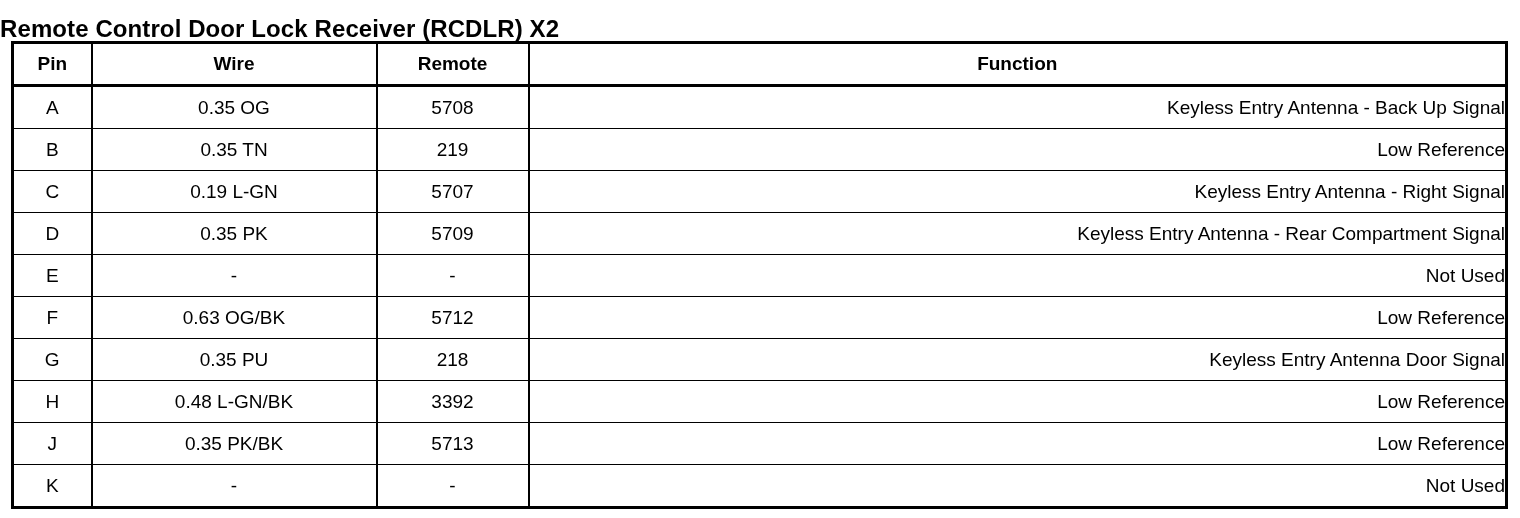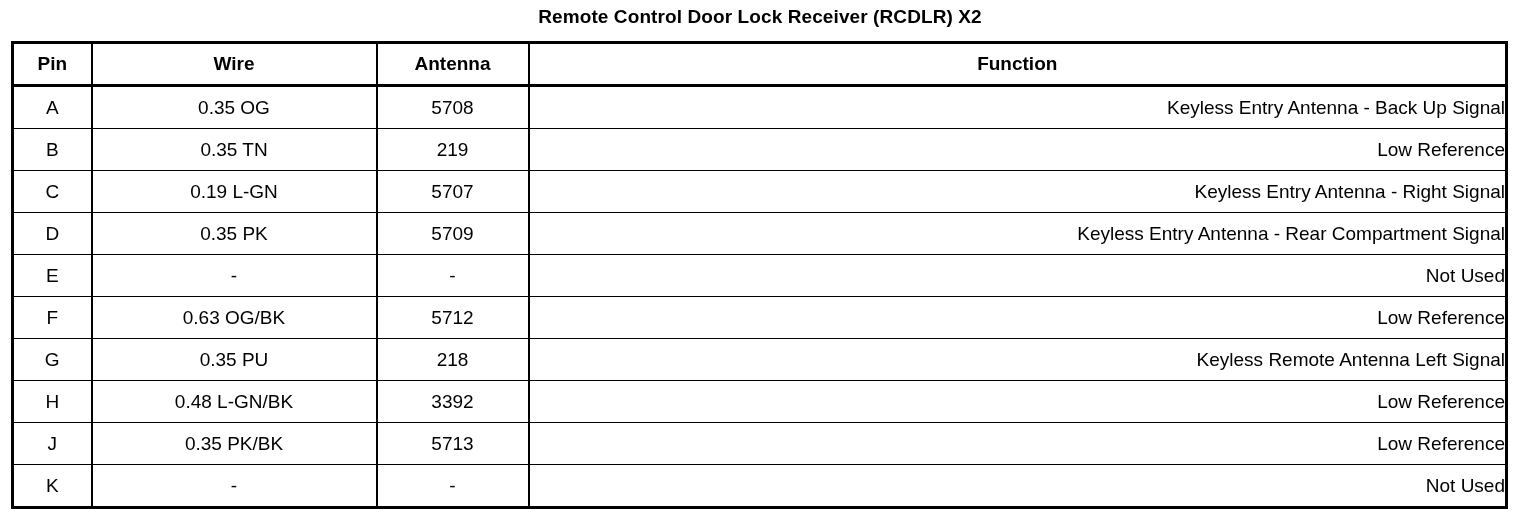--- a/index.html
+++ b/index.html
@@ -15,24 +15,23 @@
     overflow: hidden;
   }
   .page {
     position: relative;
     width: 1520px;
     height: 518px;
   }
   .doc-title {
     position: absolute;
     left: 0;
-    top: 2px;
+    top: 14px;
     width: 1520px;
-    text-align: center;
-    font-size: 19px;
+    font-size: 24px;
     font-weight: bold;
     letter-spacing: 0.1px;
     line-height: 30px;
     white-space: nowrap;
   }
   .table-wrap {
     position: absolute;
     left: 11px;
     top: 41px;
     width: 1494px;
@@ -111,21 +110,21 @@
       <colgroup>
         <col class="c-pin">
         <col class="c-wire">
         <col class="c-circuit">
         <col class="c-function">
       </colgroup>
       <thead>
         <tr>
           <th class="h-pin">Pin</th>
           <th class="h-wire">Wire</th>
-          <th class="h-circuit">Antenna</th>
+          <th class="h-circuit">Remote</th>
           <th class="h-function">Function</th>
         </tr>
       </thead>
       <tbody>
         <tr>
           <td class="cell-pin">A</td>
           <td class="cell-wire">0.35 OG</td>
           <td class="cell-circuit">5708</td>
           <td class="cell-function">Keyless Entry Antenna - Back Up Signal</td>
         </tr>
@@ -156,21 +155,21 @@
         <tr>
           <td class="cell-pin">F</td>
           <td class="cell-wire">0.63 OG/BK</td>
           <td class="cell-circuit">5712</td>
           <td class="cell-function">Low Reference</td>
         </tr>
         <tr>
           <td class="cell-pin">G</td>
           <td class="cell-wire">0.35 PU</td>
           <td class="cell-circuit">218</td>
-          <td class="cell-function">Keyless Remote Antenna Left Signal</td>
+          <td class="cell-function">Keyless Entry Antenna Door Signal</td>
         </tr>
         <tr>
           <td class="cell-pin">H</td>
           <td class="cell-wire">0.48 L-GN/BK</td>
           <td class="cell-circuit">3392</td>
           <td class="cell-function">Low Reference</td>
         </tr>
         <tr>
           <td class="cell-pin">J</td>
           <td class="cell-wire">0.35 PK/BK</td>

